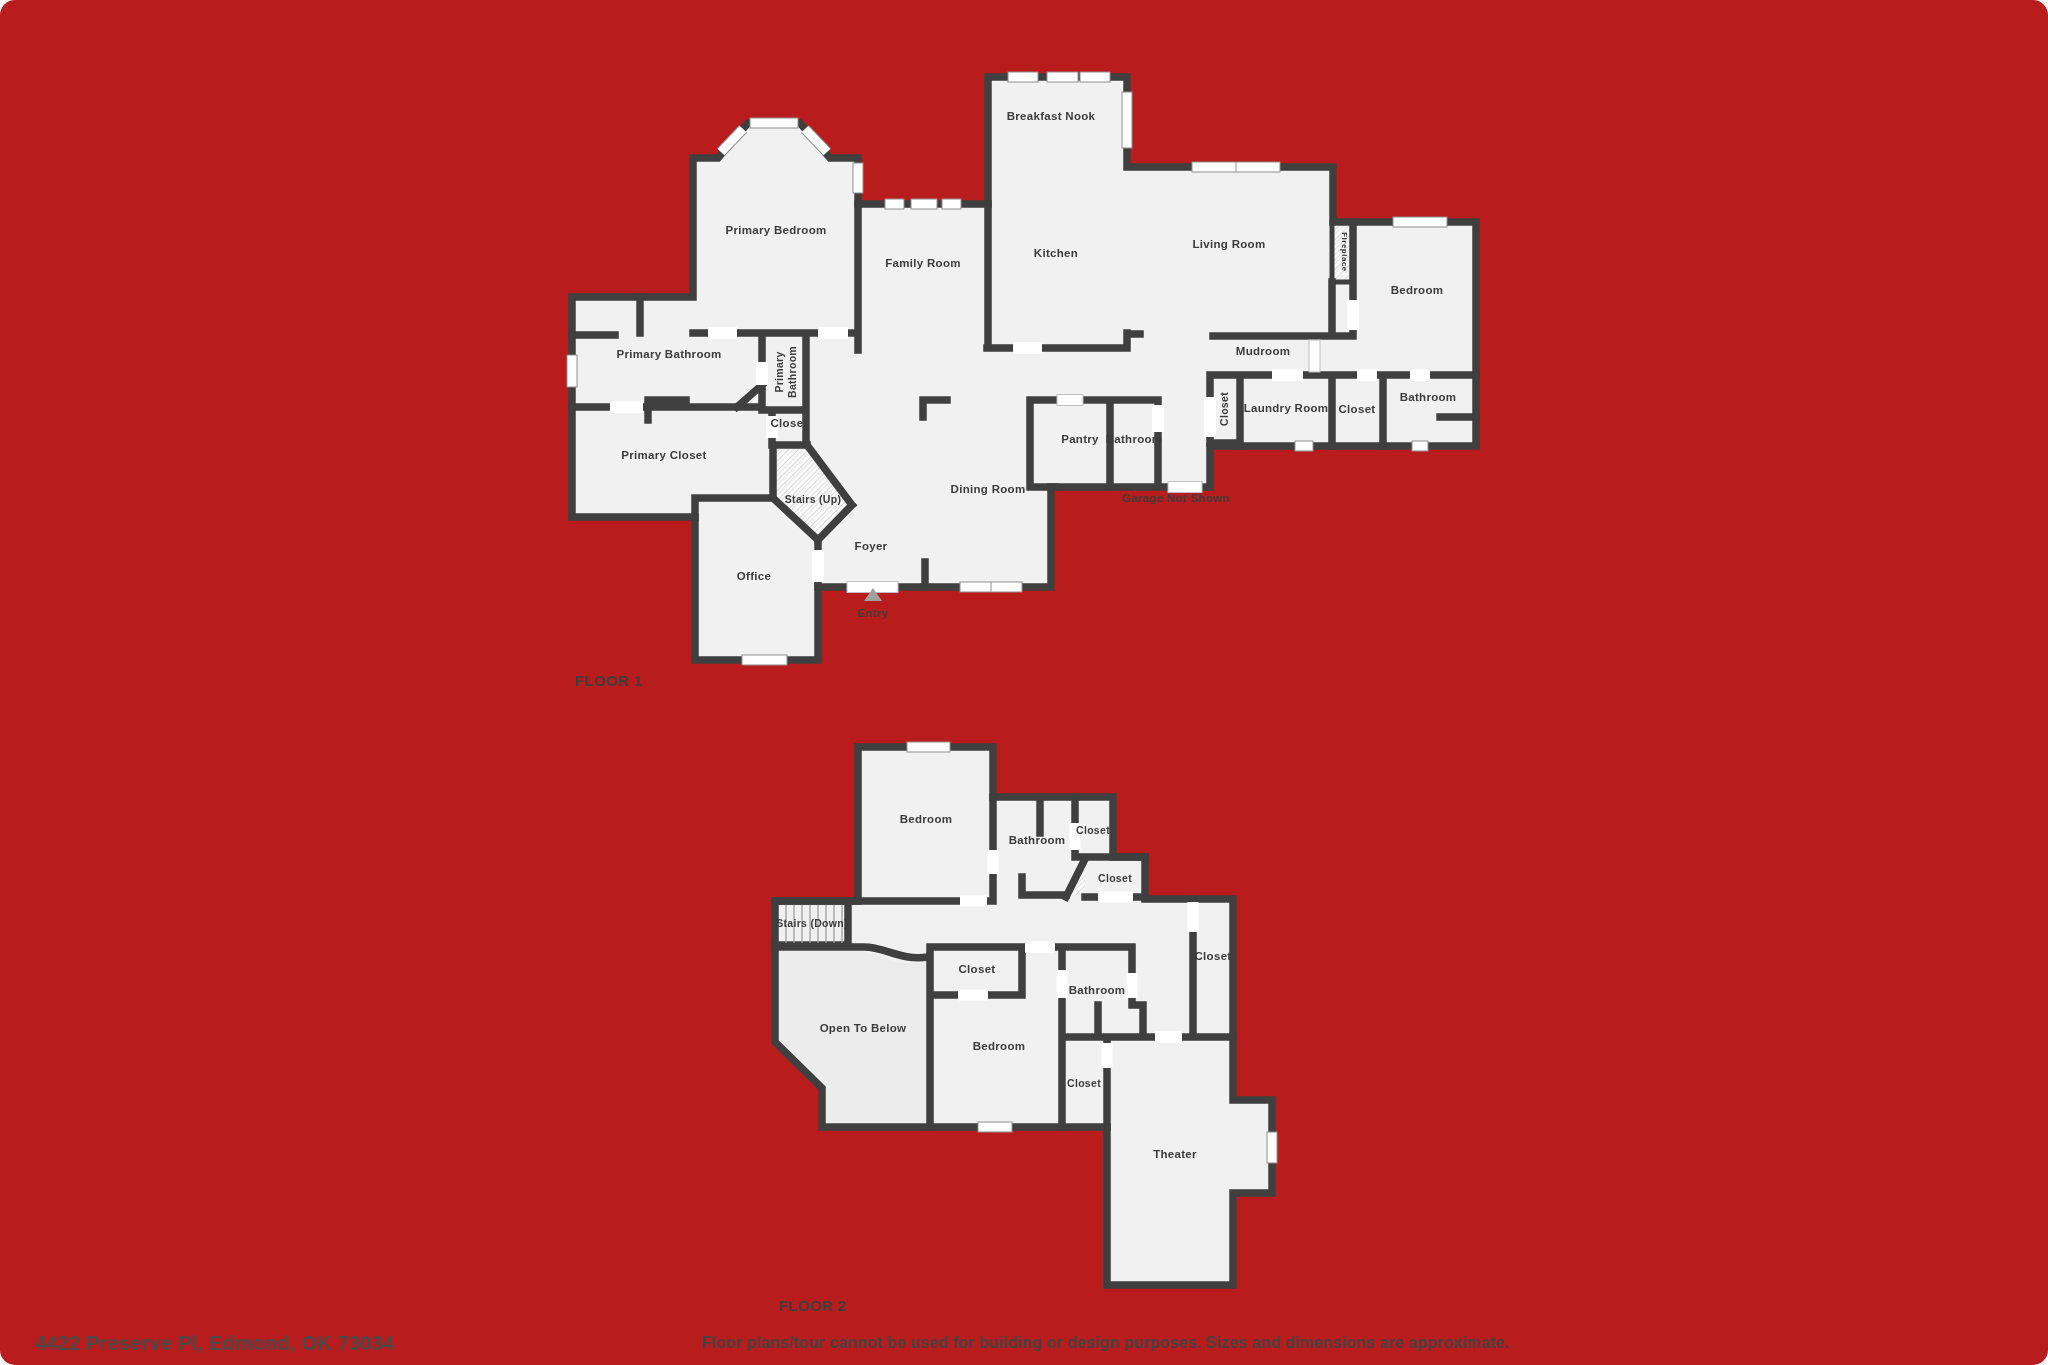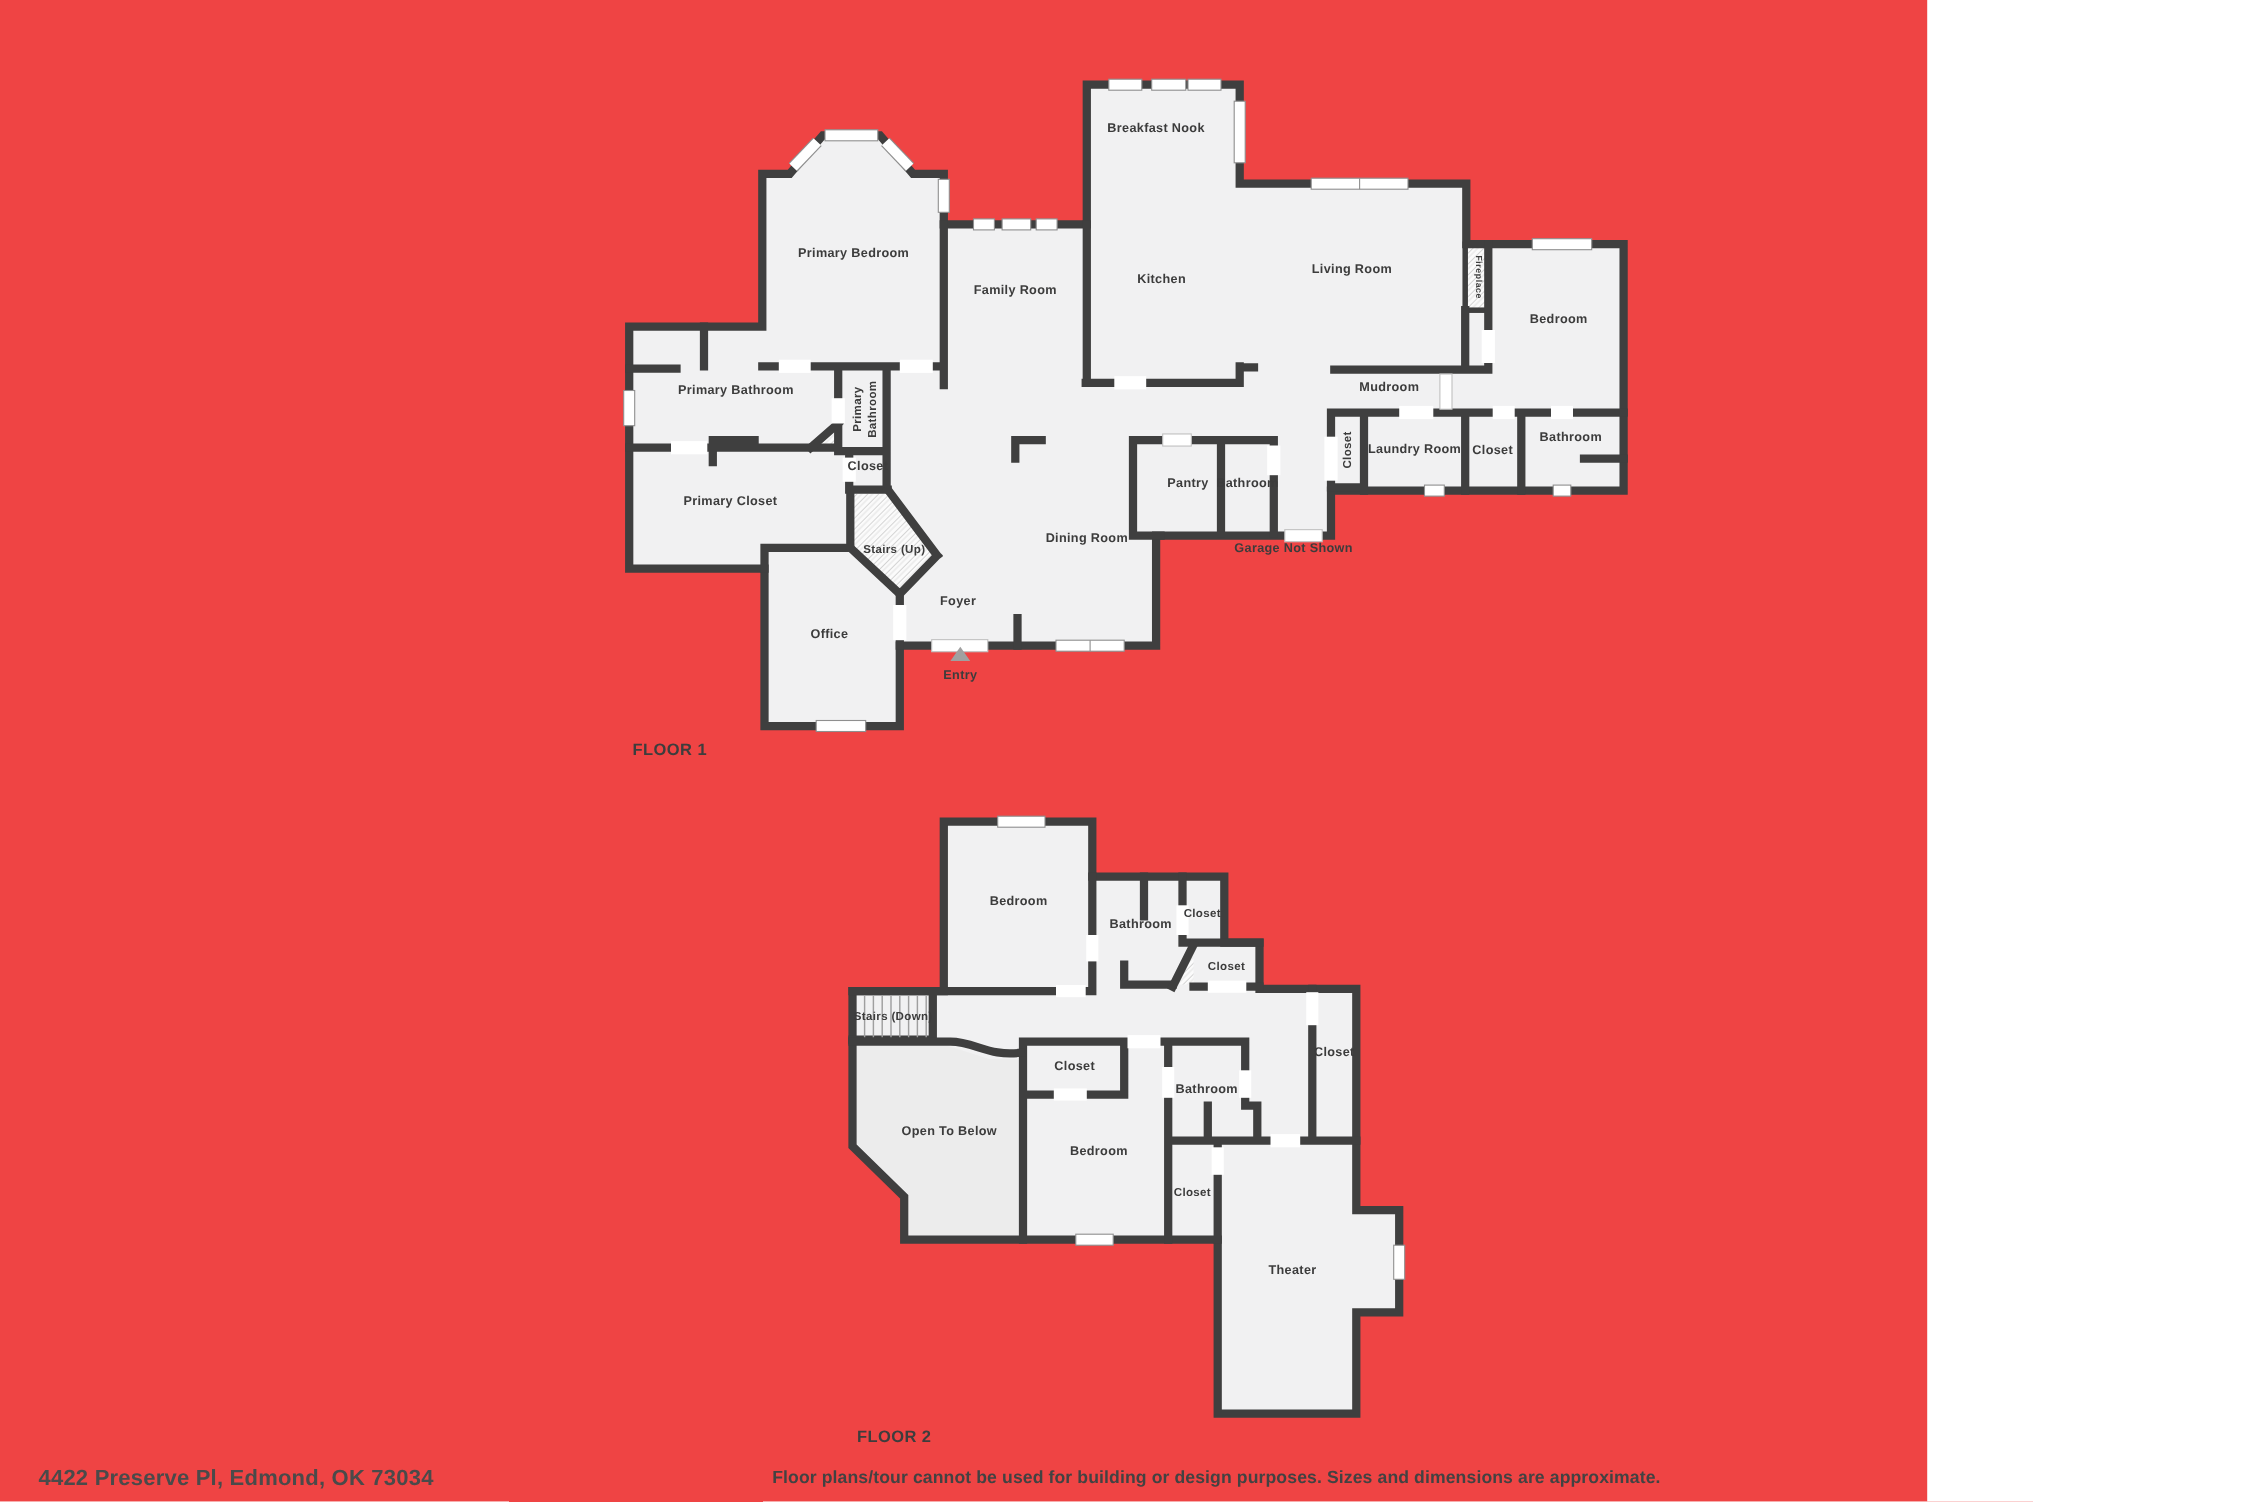--- a/index.html
+++ b/index.html
@@ -1,17 +1,17 @@
 <!DOCTYPE html>
 <html><head>
 <meta charset="utf-8">
 <style>
   html,body{margin:0;padding:0;background:#ffffff;}
-  #stage{position:relative;width:1752px;height:1365px;background:#ef4444;overflow:hidden;
-         font-family:"Liberation Sans",sans-serif;}
+  #stage{position:relative;width:2048px;height:1365px;background:#b91c1c;overflow:hidden;
+         font-family:"Liberation Sans",sans-serif;border-radius:15px;}
   svg{display:block;}
   text{fill:#3c3c3c;font-family:"Liberation Sans",sans-serif;font-weight:600;letter-spacing:.3px;}
   .room-label{font-size:11.5px;}
   .small-label{font-size:10.5px;}
   .tiny-label{font-size:8px;letter-spacing:.5px;}
   .floor-title{font-size:15px;font-weight:700;fill:#3d3d3d;letter-spacing:.4px;}
   .footer-address{font-size:20px;font-weight:700;fill:#4a4a4a;letter-spacing:.2px;}
   .footer-disclaimer{font-size:16px;font-weight:700;fill:#424242;letter-spacing:.1px;}
   .wall{stroke:#3f3f3f;stroke-width:7.5;fill:none;stroke-linecap:square;}
   .floorfill{fill:#f1f1f2;}

